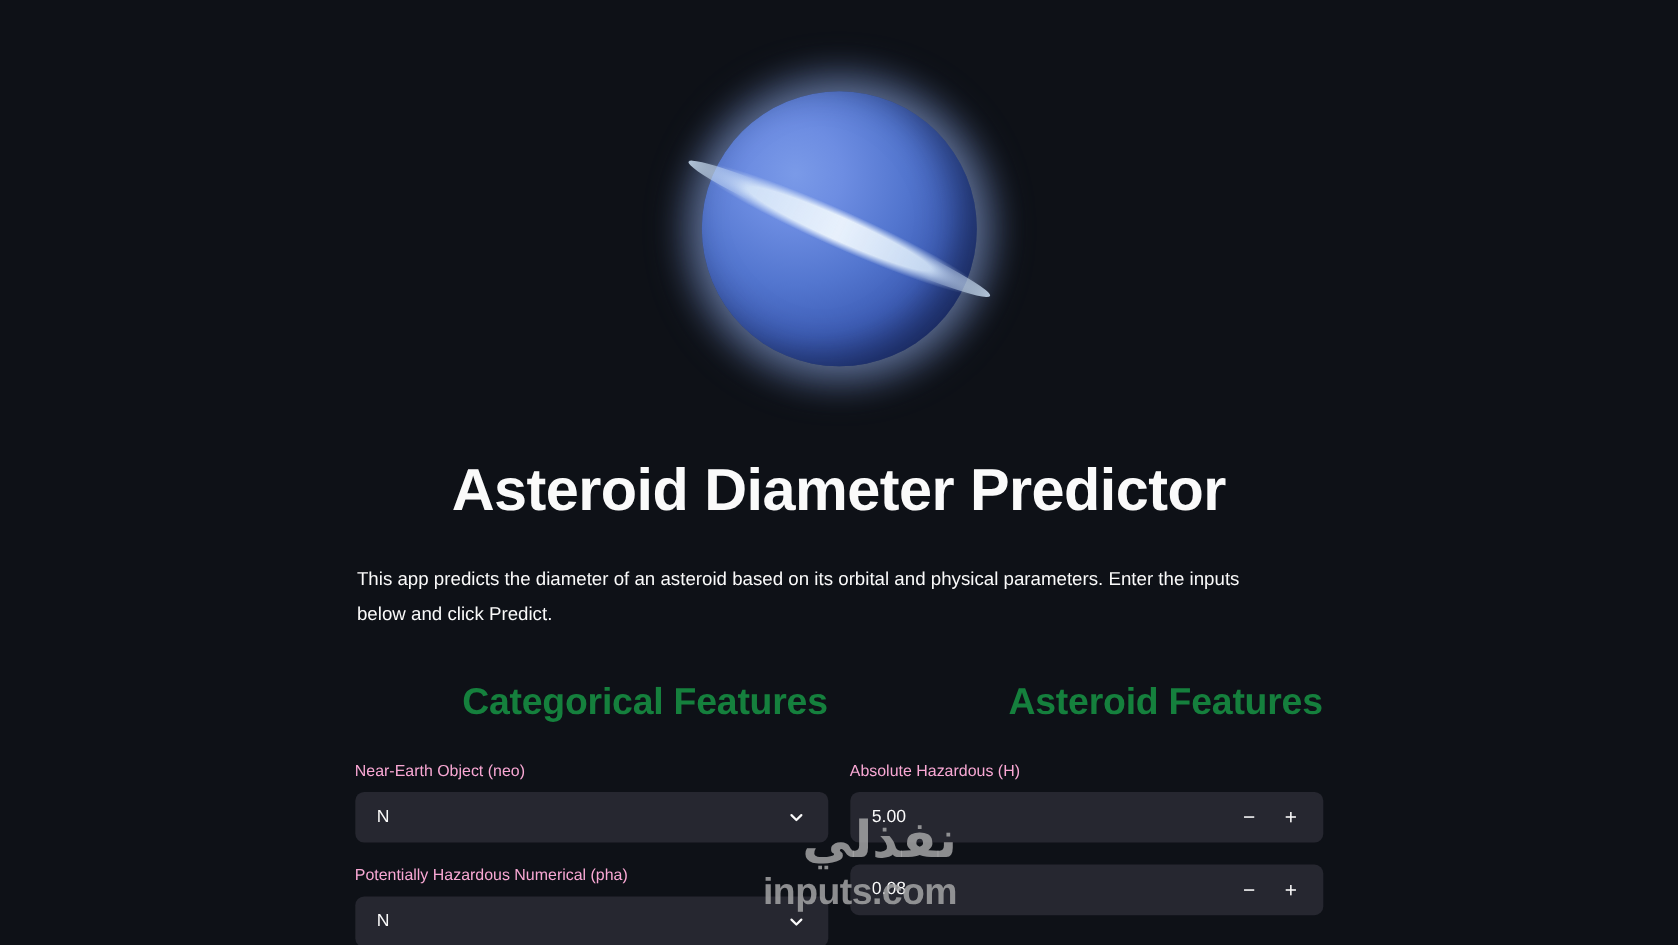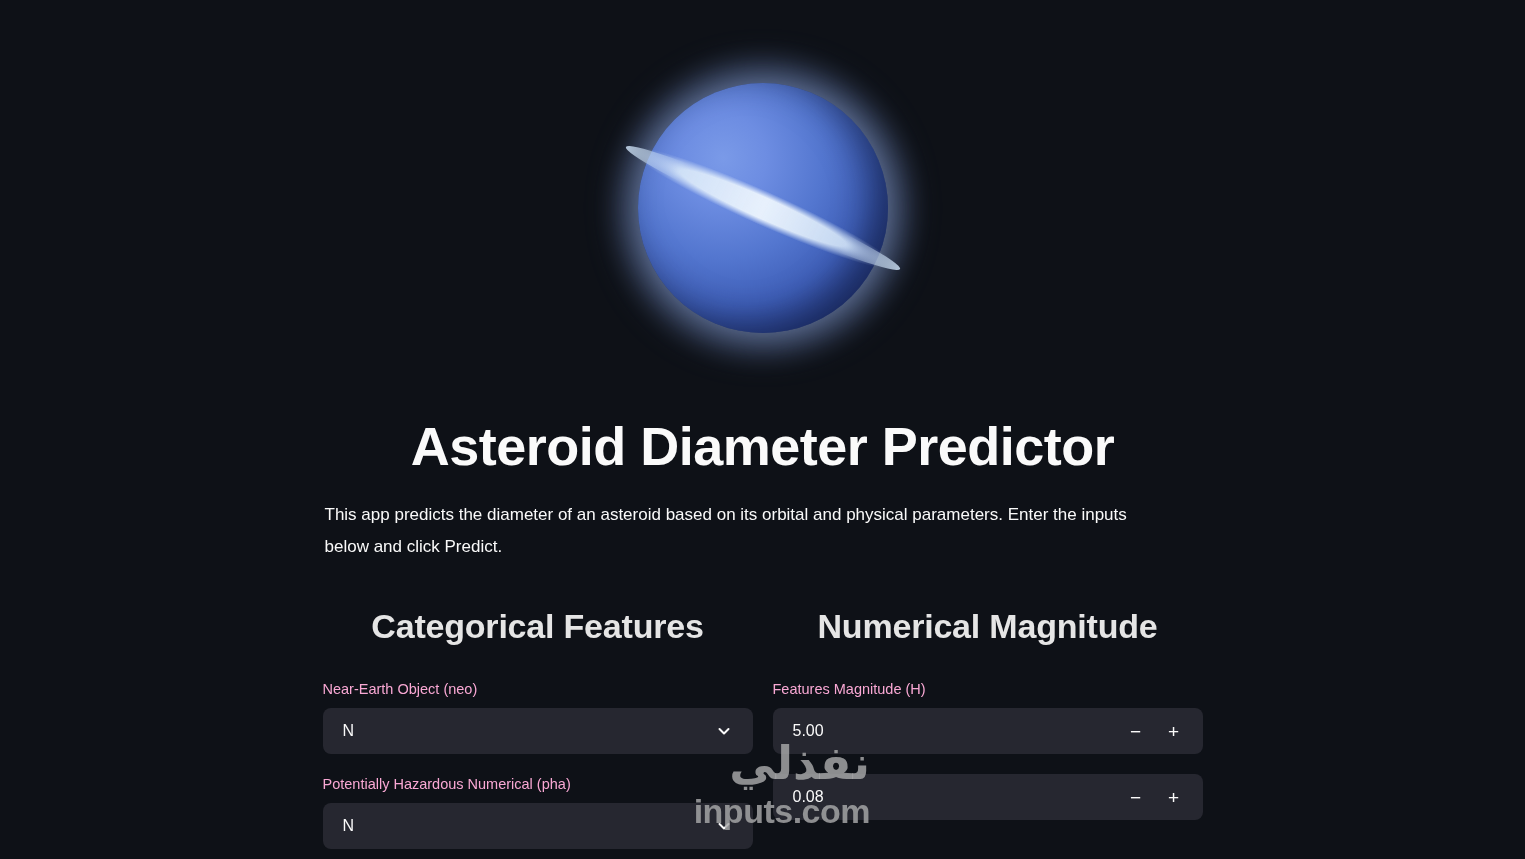--- a/index.html
+++ b/index.html
@@ -131,39 +131,39 @@
     letter-spacing: -0.5px;
     line-height: 1.15;
     color: #FAFAFA;
     padding: 0 10px;
   }
 
   .page-desc {
     font-size: 17px;
     line-height: 1.85;
     color: #FAFAFA;
-    margin-top: 22px;
+    margin-top: 34px;
     padding: 0 2px;
     max-width: 840px;
   }
 
   
   .columns {
     display: flex;
     gap: 20px;
     margin-top: 44px;
   }
 
   .column { flex: 1 1 0; min-width: 0; }
 
   .section-heading {
     font-size: 34px;
     font-weight: 700;
-    text-align: center;
-    color: #e5e5e5;
+    text-align: right;
+    color: #15803d;
     line-height: 1.2;
     margin-bottom: 32px;
     letter-spacing: -0.2px;
   }
 
   .field { margin-bottom: 20px; }
 
   .field-label {
     font-size: 14.5px;
     color: #f9a8d4;
@@ -297,24 +297,24 @@
             <span class="chevron-icon">
               <svg width="16" height="16" viewBox="0 0 16 16" fill="none">
                 <path d="M3.5 6 L8 10.5 L12.5 6" stroke="#FAFAFA" stroke-width="2" stroke-linecap="round" stroke-linejoin="round"></path>
               </svg>
             </span>
           </div>
         </div>
       </div>
 
       <div class="column">
-        <div class="section-heading">Numerical Magnitude</div>
+        <div class="section-heading">Asteroid Features</div>
 
         <div class="field">
-          <div class="field-label">Features Magnitude (H)</div>
+          <div class="field-label">Absolute Hazardous (H)</div>
           <div class="input-shell">
             <span class="input-value">5.00</span>
             <span class="stepper">
               <button class="step-btn">−</button>
               <button class="step-btn">+</button>
             </span>
           </div>
         </div>
 
         <div class="field">

